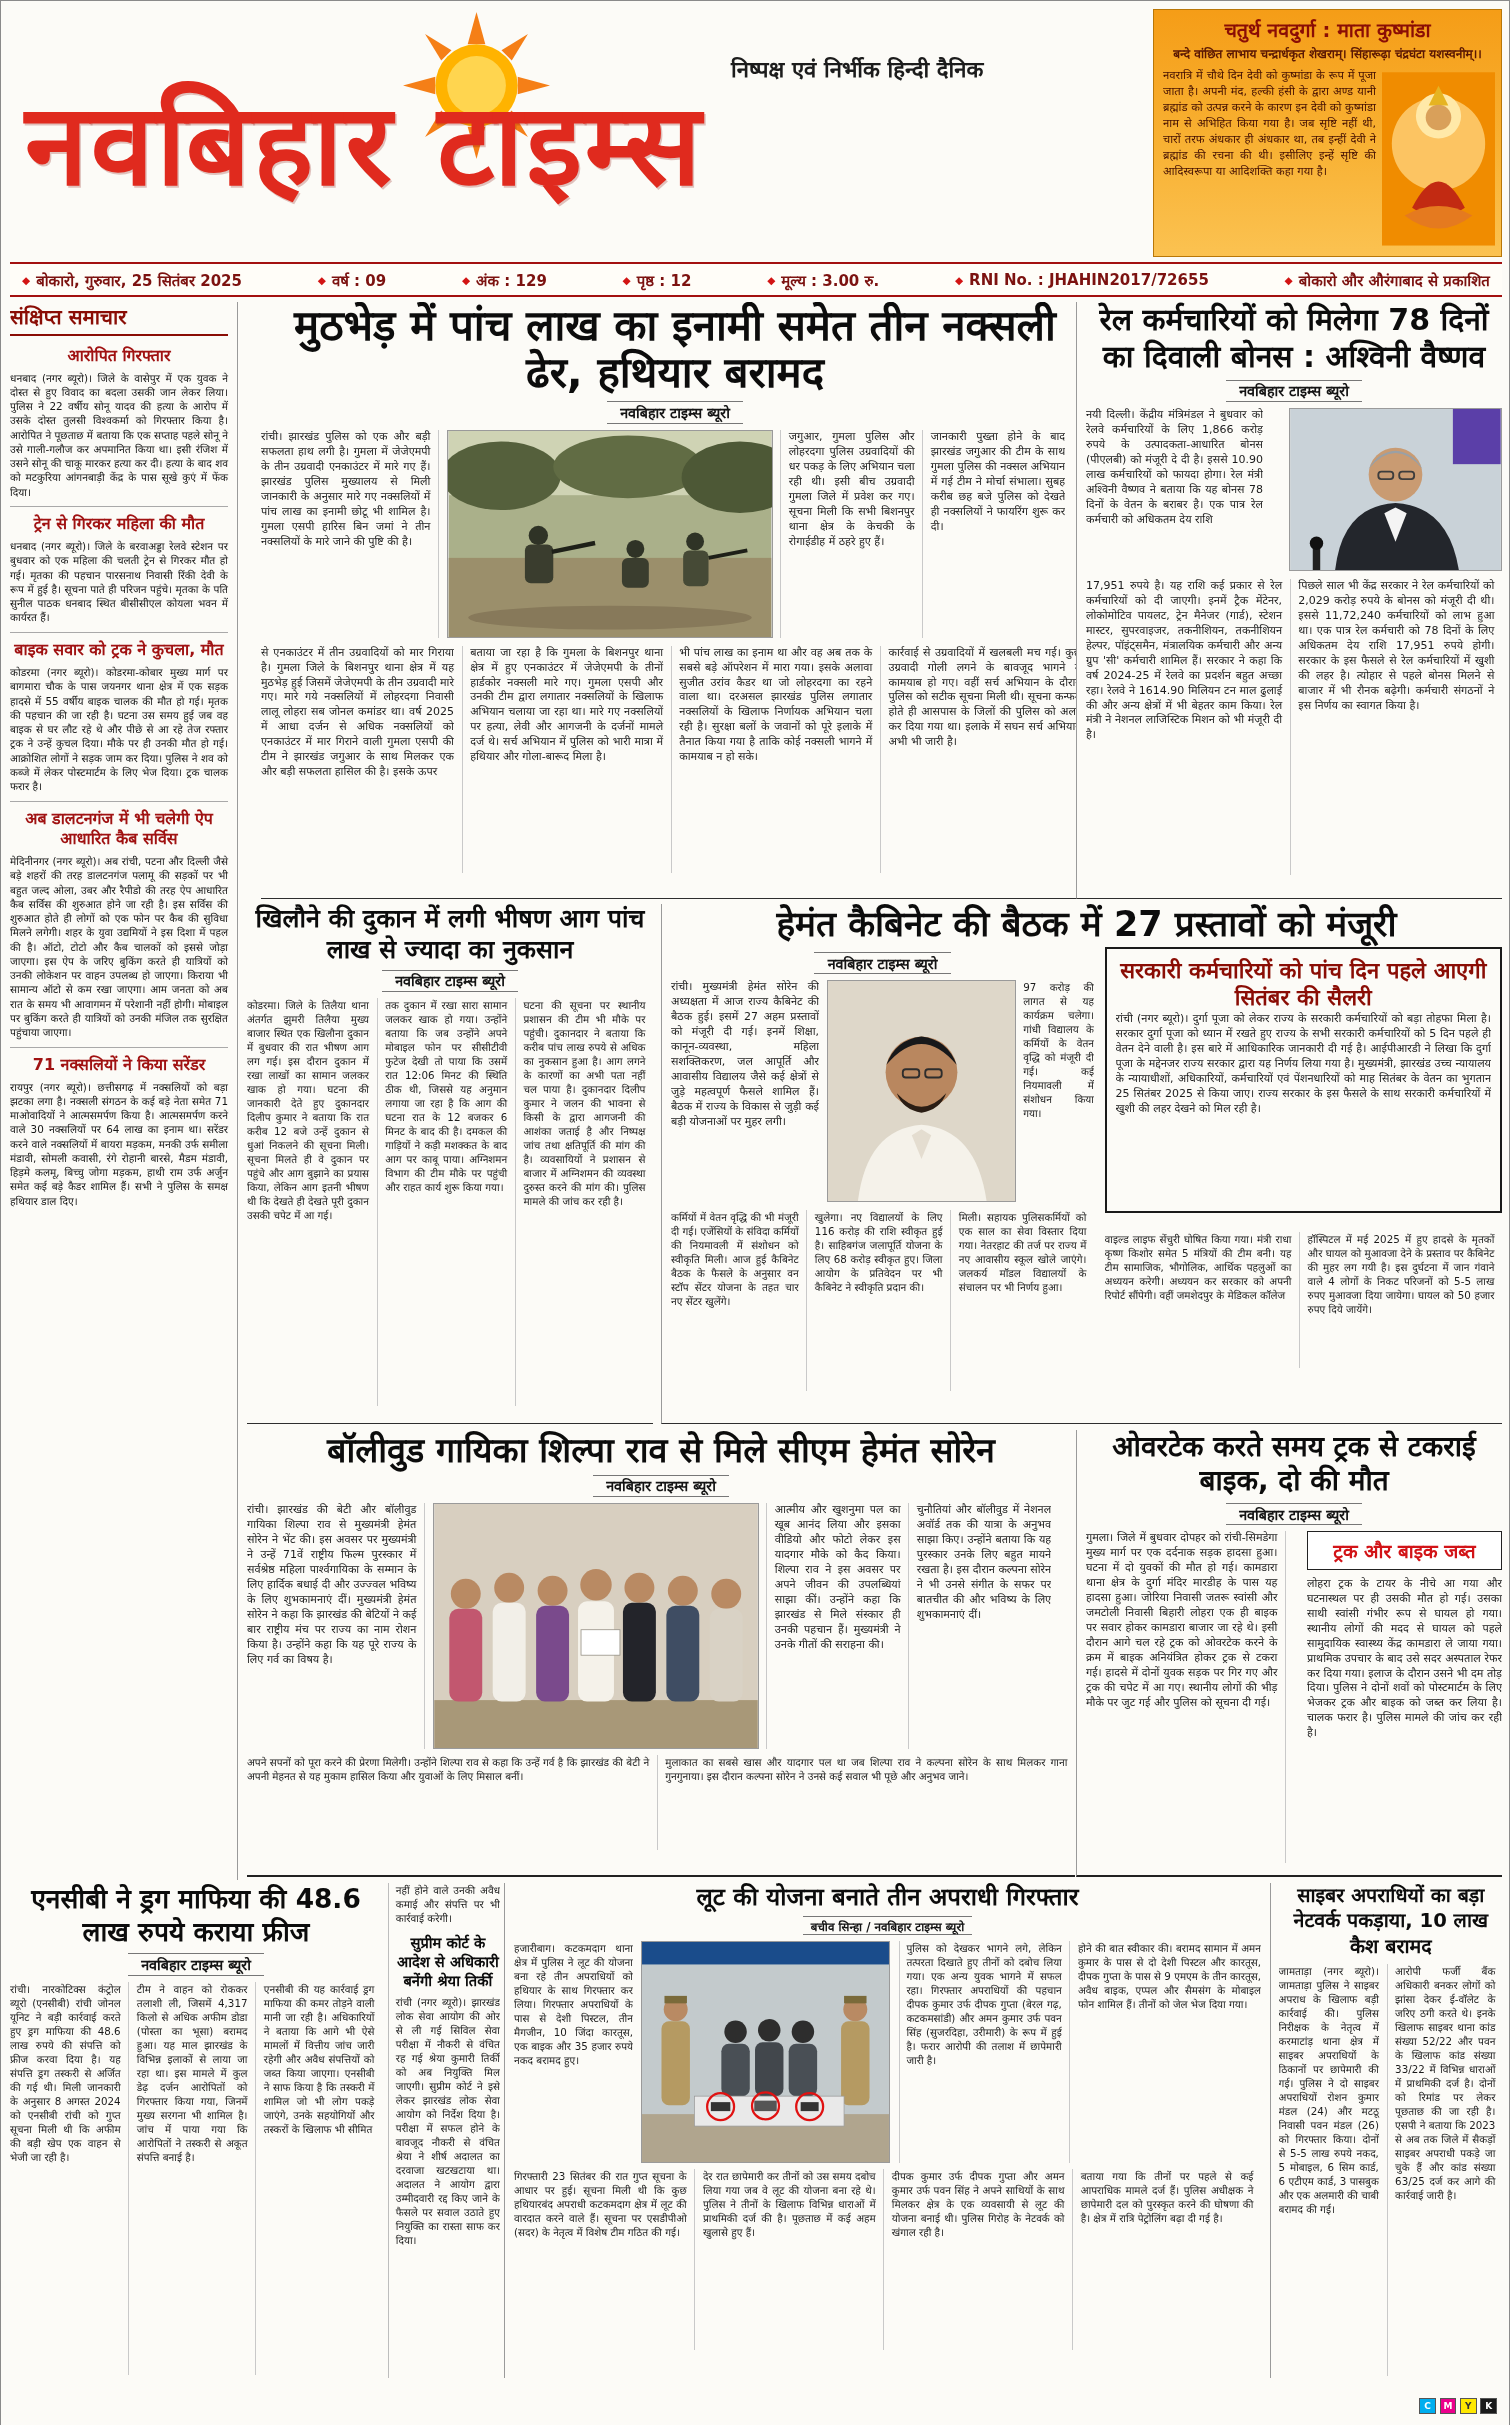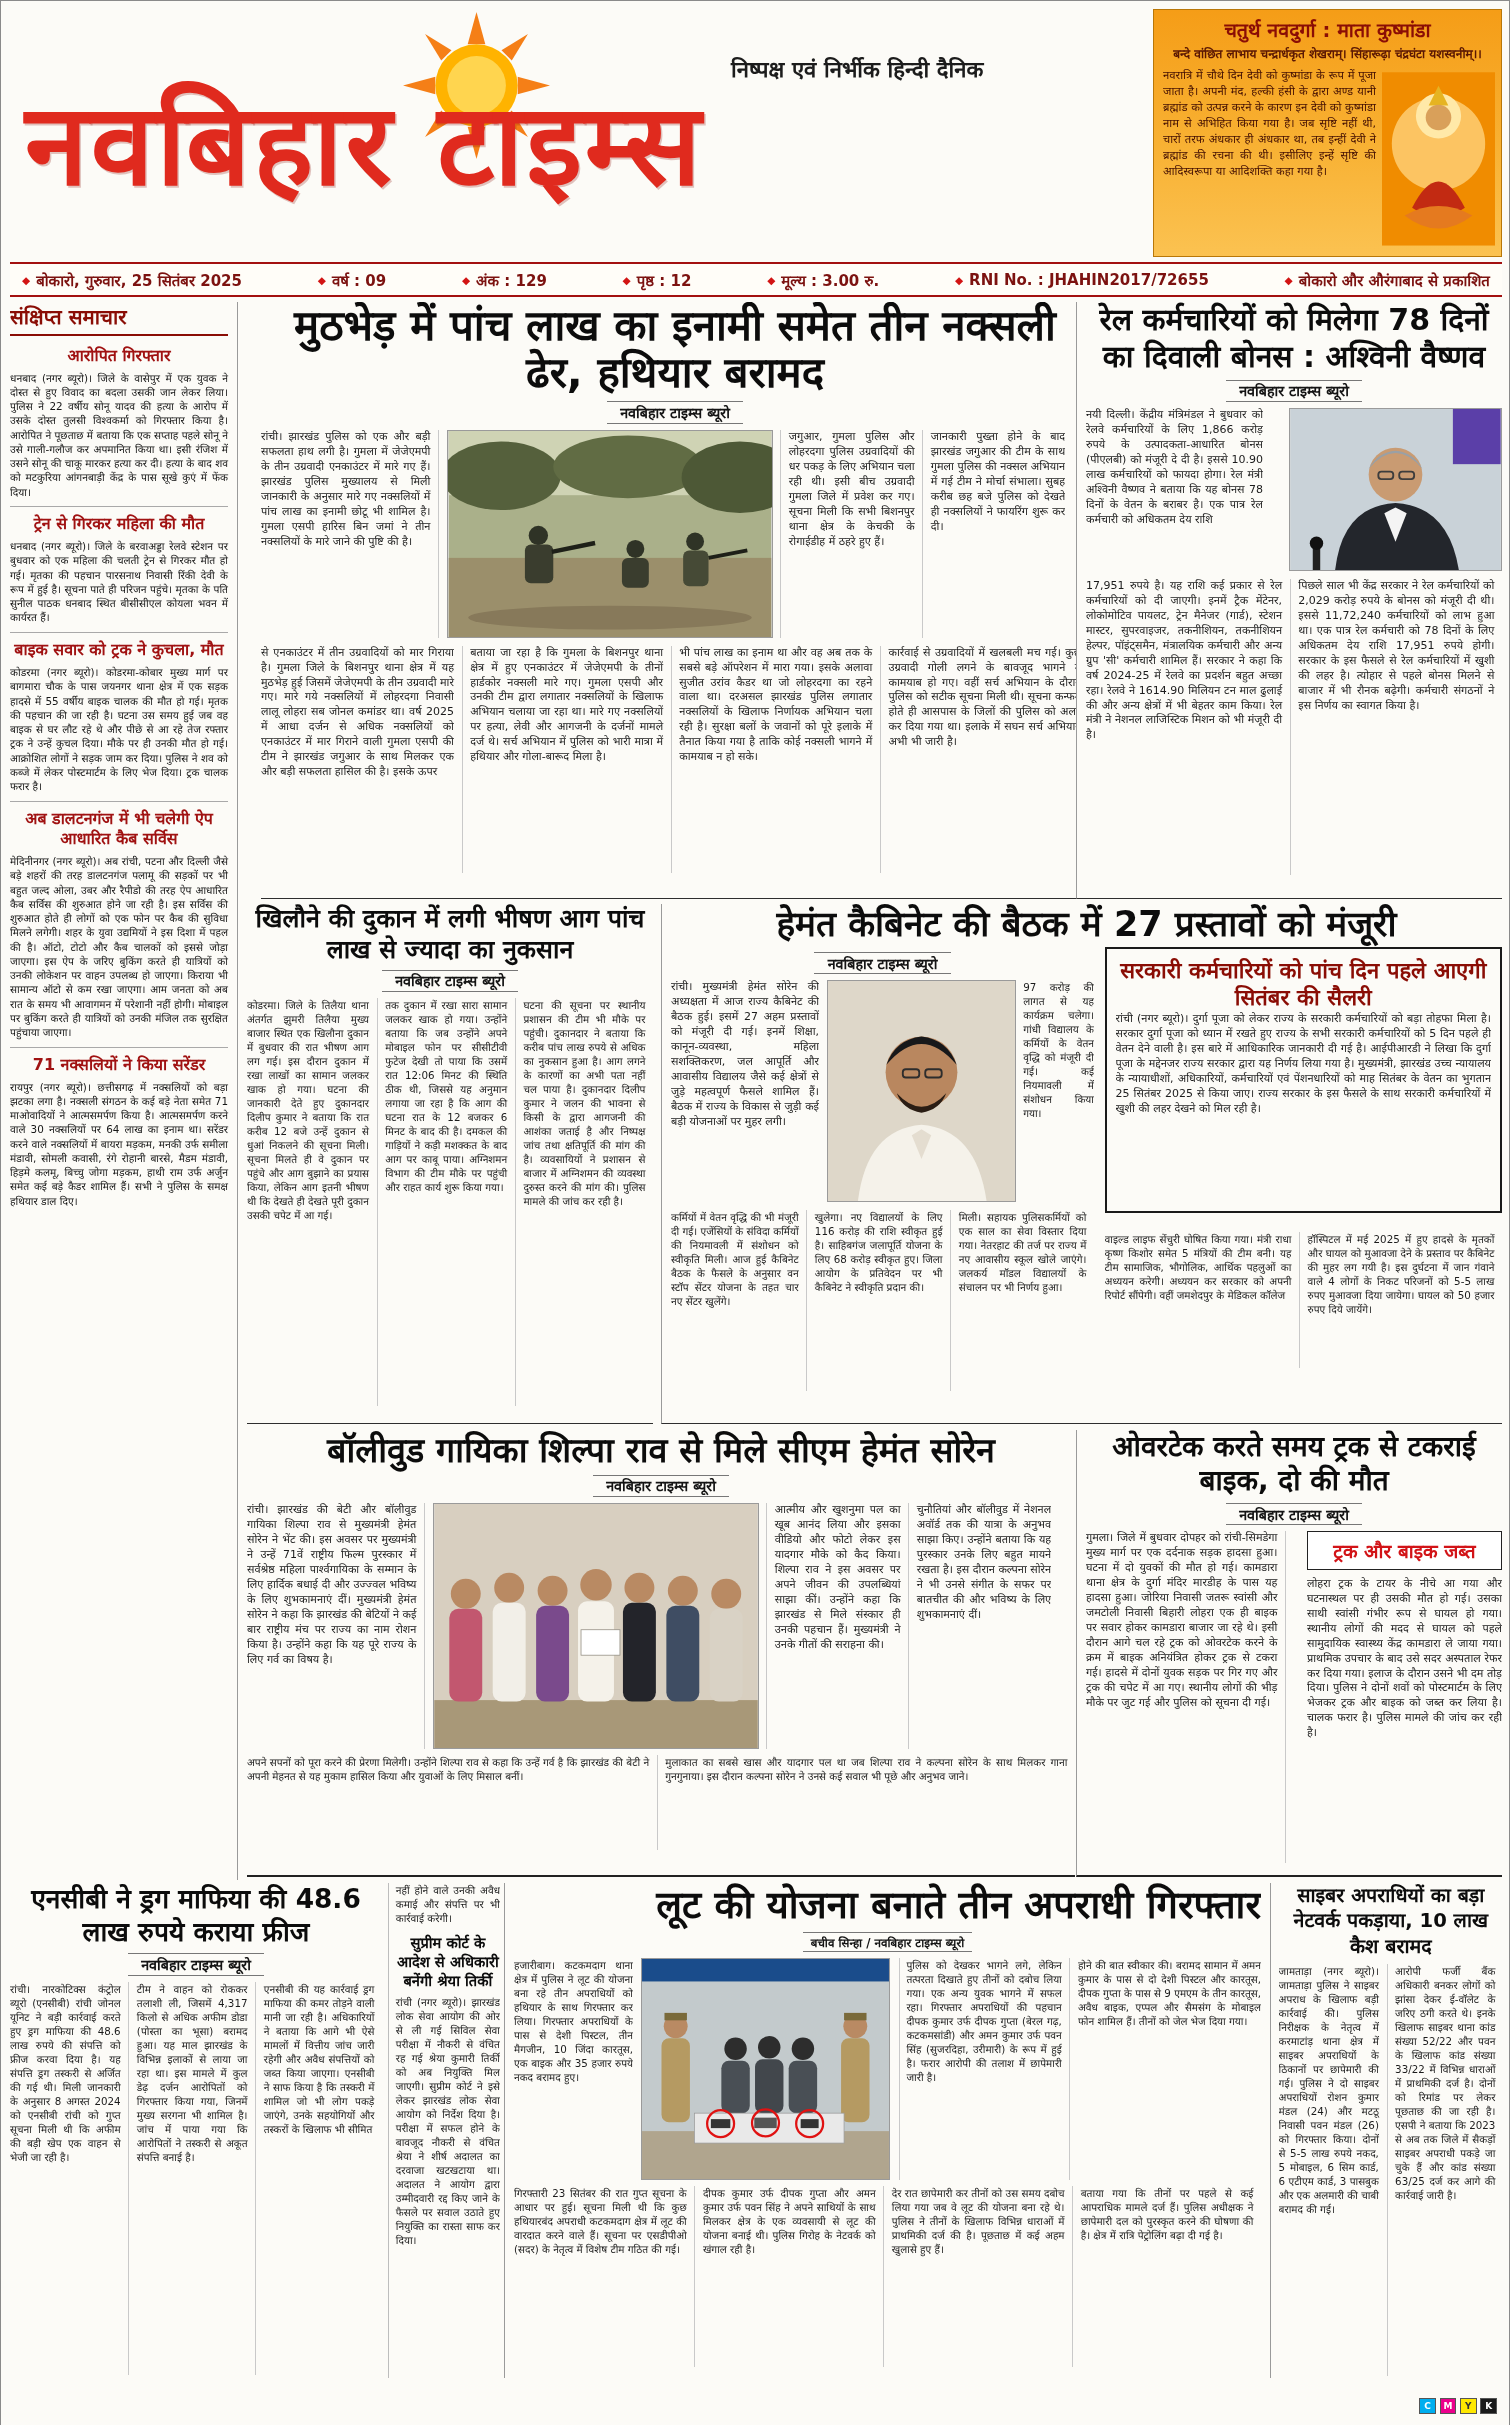--- a/index.html
+++ b/index.html
@@ -124,21 +124,21 @@
   
   .art-ncb { left:9px; top:1882px; width:372px; height:495px; }
   .art-ncb .hl { font-size:26.4px; line-height:1.24; }
   .ncb-cols { height:393px; margin-top:3px; }
 
   .col4 { position:absolute; left:387px; top:1882px; width:112px; height:495px;
           border-left:0.8px solid #bdbdbd; padding-left:6.8px; overflow:hidden; }
   .sup-h { font-size:14.7px; line-height:1.3; text-align:center; font-weight:800; margin:7.6px 0 5.3px; color:#0c0c0c; }
 
   .art-loot { left:503px; top:1882px; width:757px; height:495px; border-left:1.1px solid #9a9a9a; padding-left:9px; }
-  .art-loot .hl { font-size:38px; line-height:1.18;text-align:right; }
+  .art-loot .hl { font-size:24px; line-height:1.18; }
   .loot-top { display:flex; gap:8.3px; margin-top:1.5px; }
   .loot-a { width:119px; flex:0 0 119px; height:222px; overflow:hidden; }
   .loot-photo { width:249px; height:222px; }
   .loot-b { width:171px; height:222px; overflow:hidden; padding:0 6.8px; border-left:0.8px solid #c9c9c9; border-right:0.8px solid #c9c9c9; }
   .loot-c { flex:1; height:222px; overflow:hidden; }
   .loot-lower { margin-top:6px; height:181px; }
 
   .art-cyber { left:1269px; top:1882px; width:233px; height:495px; border-left:1.1px solid #9a9a9a; padding-left:7.6px; }
   .art-cyber .hl { font-size:19.6px; line-height:1.3; }
   .cyber-cols { height:412px; margin-top:4.5px; }
@@ -518,24 +518,24 @@
         </div>
       <div class="loot-c">
           <p class="body sm">होने की बात स्वीकार की। बरामद सामान में अमन कुमार के पास से दो देशी पिस्टल और कारतूस, दीपक गुप्ता के पास से 9 एमएम के तीन कारतूस, अवैध बाइक, एप्पल और सैमसंग के मोबाइल फोन शामिल हैं। तीनों को जेल भेज दिया गया।</p>
         </div>
     </div>
     <div class="cols loot-lower">
       <div class="ncol">
           <p class="body sm">गिरफ्तारी 23 सितंबर की रात गुप्त सूचना के आधार पर हुई। सूचना मिली थी कि कुछ हथियारबंद अपराधी कटकमदाग क्षेत्र में लूट की वारदात करने वाले हैं। सूचना पर एसडीपीओ (सदर) के नेतृत्व में विशेष टीम गठित की गई।</p>
         </div>
       <div class="ncol">
+          <p class="body sm">देर रात छापेमारी कर तीनों को उस समय दबोच लिया गया जब वे लूट की योजना बना रहे थे। पुलिस ने तीनों के खिलाफ विभिन्न धाराओं में प्राथमिकी दर्ज की है। पूछताछ में कई अहम खुलासे हुए हैं।</p>
+        </div>
+      <div class="ncol">
           <p class="body sm">दीपक कुमार उर्फ दीपक गुप्ता और अमन कुमार उर्फ पवन सिंह ने अपने साथियों के साथ मिलकर क्षेत्र के एक व्यवसायी से लूट की योजना बनाई थी। पुलिस गिरोह के नेटवर्क को खंगाल रही है।</p>
-        </div>
-      <div class="ncol">
-          <p class="body sm">देर रात छापेमारी कर तीनों को उस समय दबोच लिया गया जब वे लूट की योजना बना रहे थे। पुलिस ने तीनों के खिलाफ विभिन्न धाराओं में प्राथमिकी दर्ज की है। पूछताछ में कई अहम खुलासे हुए हैं।</p>
         </div>
       <div class="ncol">
           <p class="body sm">बताया गया कि तीनों पर पहले से कई आपराधिक मामले दर्ज हैं। पुलिस अधीक्षक ने छापेमारी दल को पुरस्कृत करने की घोषणा की है। क्षेत्र में रात्रि पेट्रोलिंग बढ़ा दी गई है।</p>
         </div>
     </div>
   </article>
 
   <article class="art art-cyber">
     <h2 class="hl">साइबर अपराधियों का बड़ा नेटवर्क पकड़ाया, 10 लाख कैश बरामद</h2>
     <div class="cols cyber-cols">

